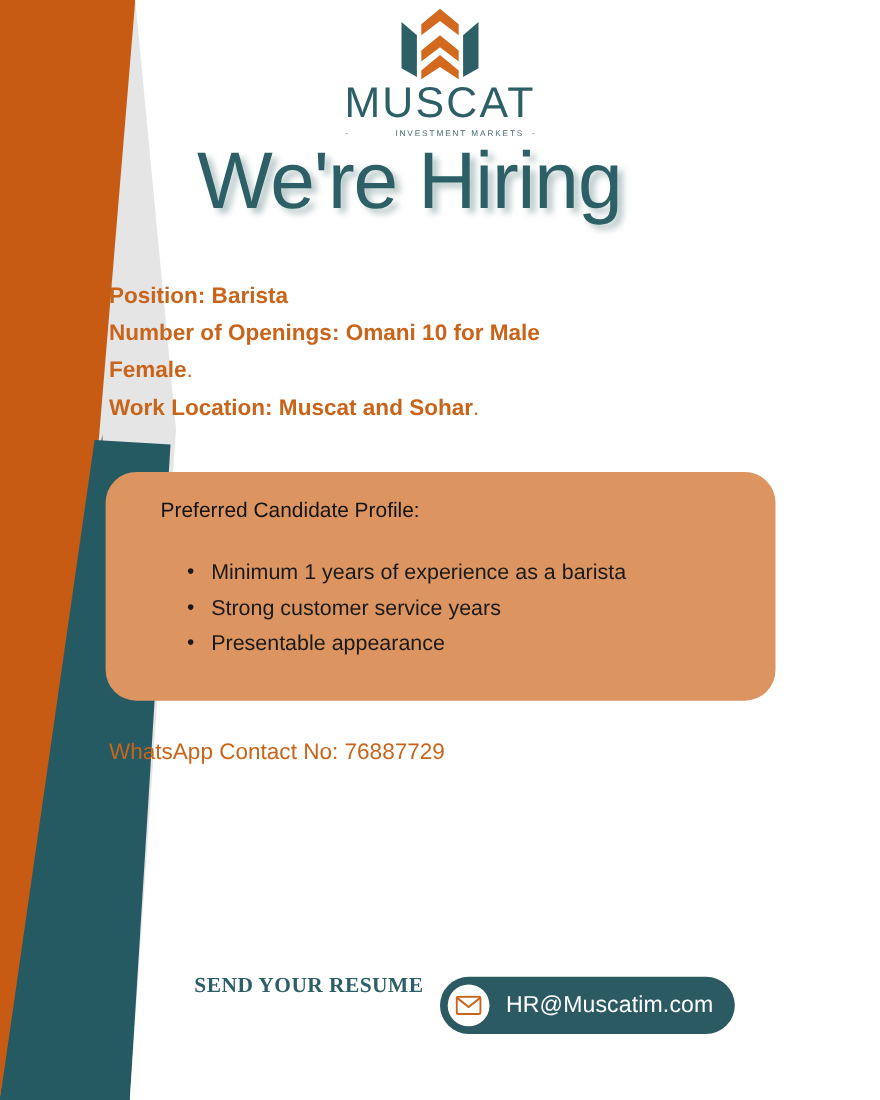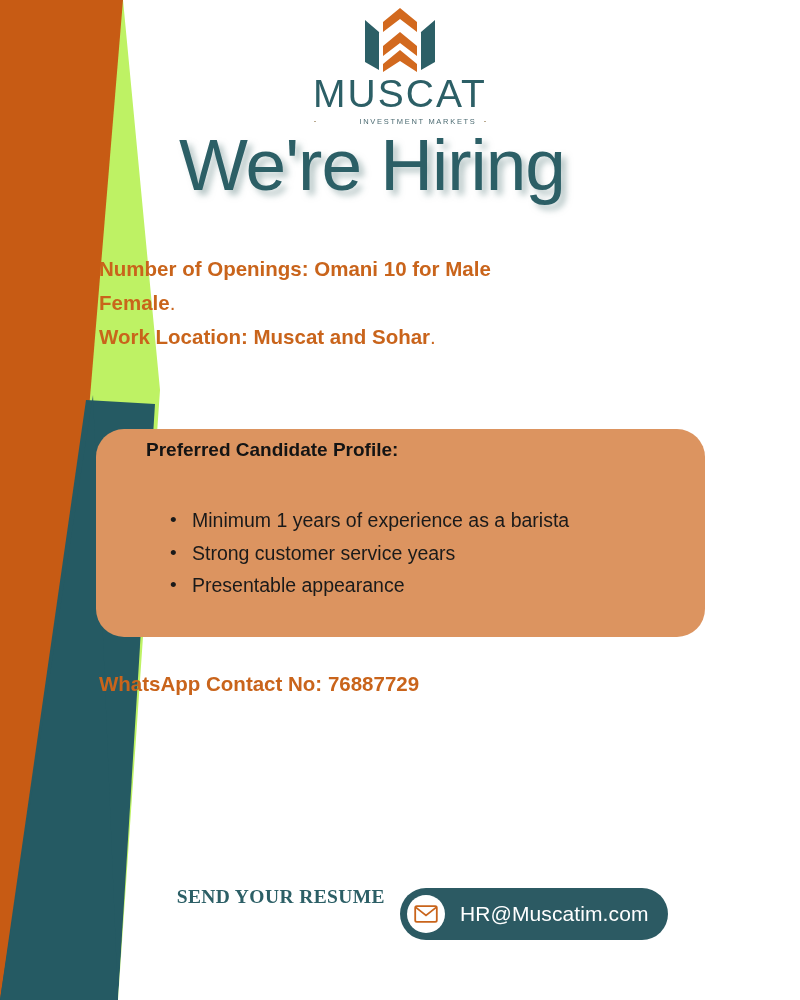--- a/index.html
+++ b/index.html
@@ -7,21 +7,21 @@
     padding: 0;
     background: #ffffff;
   }
   body {
     font-family: "Liberation Sans", sans-serif;
   }
   .poster {
     position: relative;
     width: 800px;
     height: 1000px;
-    background: #bef264;
+    background: #e5e5e5;
     overflow: hidden;
   }
 
   
   .deco-layer {
     position: absolute;
     left: 0;
     top: 0;
     width: 800px;
     height: 1000px;
@@ -109,23 +109,23 @@
     top: 429px;
     width: 609px;
     height: 208px;
     background: #DC9460;
     border-radius: 28px;
     box-sizing: border-box;
   }
   .profile-title {
     position: absolute;
     left: 50px;
-    top: 10px;
+    top: 25px;
     font-size: 19px;
-    font-weight: bold;
+    font-weight: normal;
     color: #141414;
   }
   .profile-list {
     position: absolute;
     left: 46px;
     top: 75px;
     margin: 0;
     padding: 0 0 0 50px;
     list-style: none;
     color: #1a1a1a;
@@ -142,21 +142,21 @@
     font-size: 19px;
     line-height: 32.5px;
   }
 
   
   .whatsapp {
     position: absolute;
     left: 99px;
     top: 672px;
     font-size: 20.5px;
-    font-weight: bold;
+    font-weight: normal;
     color: #C9641B;
   }
 
   
   .apply-text {
     position: absolute;
     left: 140px;
     top: 884px;
     width: 245px;
     text-align: right;
@@ -221,20 +221,21 @@
     <div class="logo-tagrow">
       <span class="logo-rule"></span>
       <span class="logo-tagline">INVESTMENT MARKETS</span>
       <span class="logo-rule"></span>
     </div>
   </div>
 
   <div class="headline">We're Hiring</div>
 
   <div class="details">
+    <div>Position: Barista</div>
     <div>Number of Openings: Omani 10 for Male</div>
     <div><span>Female</span><span class="thin">.</span></div>
     <div><span>Work Location: Muscat and Sohar</span><span class="thin">.</span></div>
   </div>
 
   <div class="profile-card">
     <div class="profile-title">Preferred Candidate Profile:</div>
     <ul class="profile-list">
       <li><span class="bullet">•</span><span>Minimum 1 years of experience as a barista</span></li>
       <li><span class="bullet">•</span><span>Strong customer service years</span></li>

